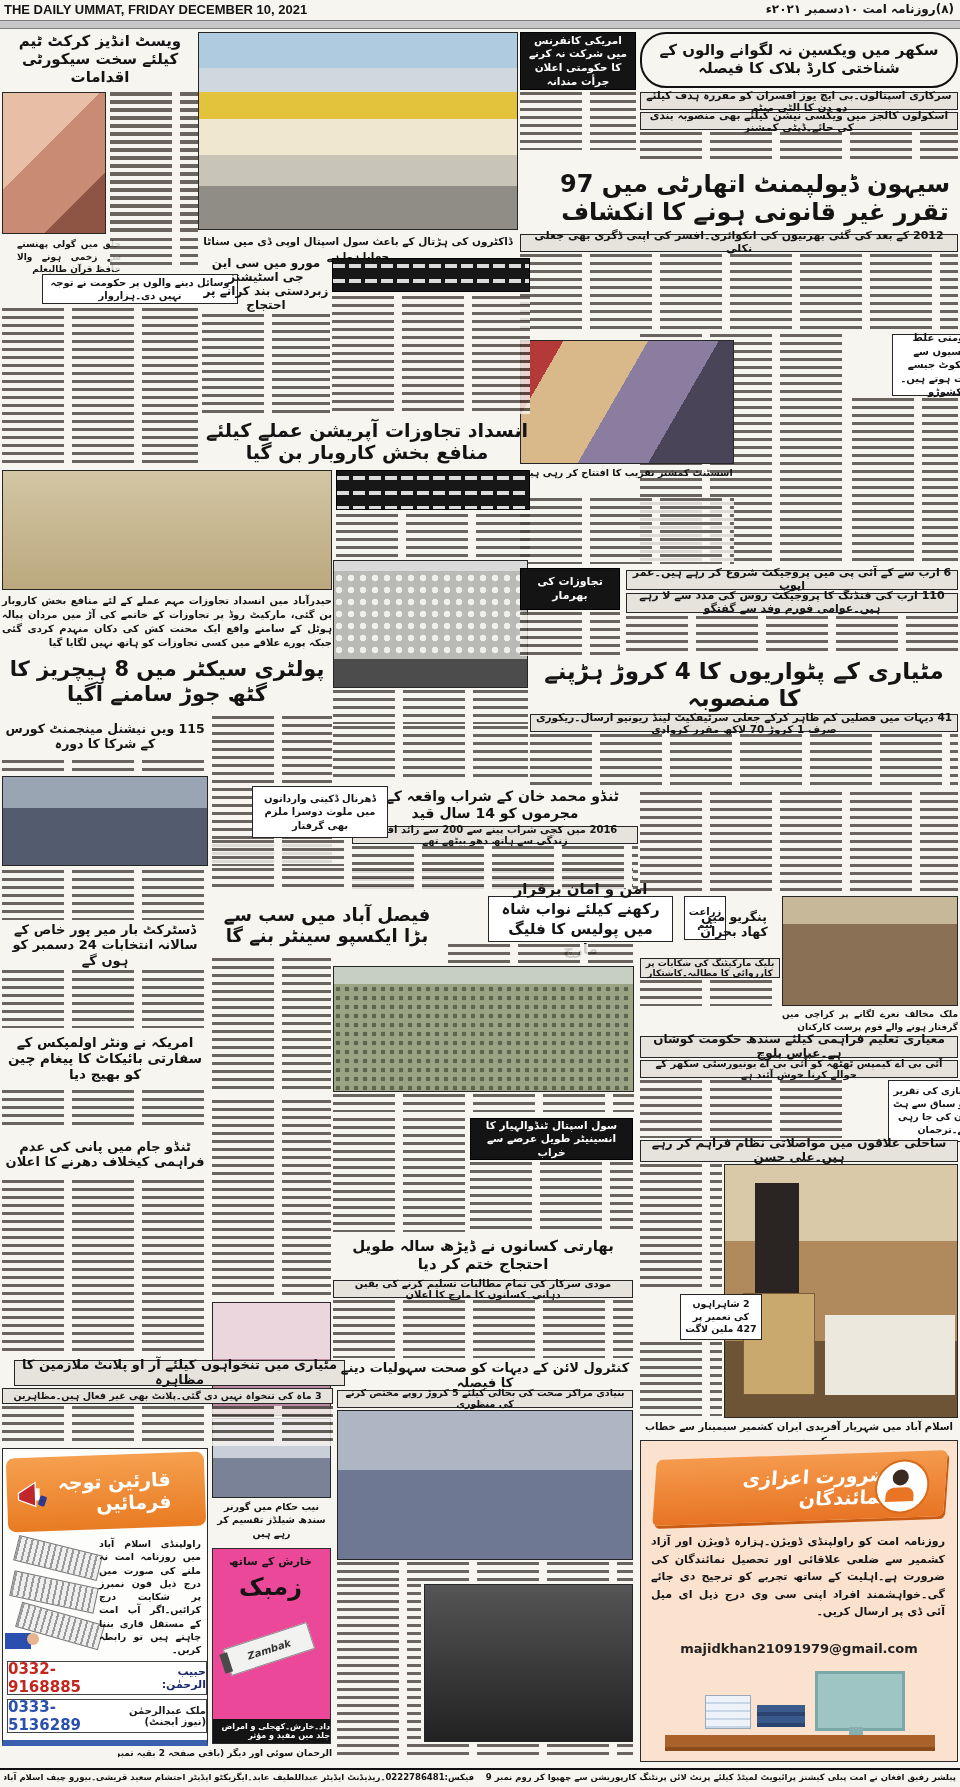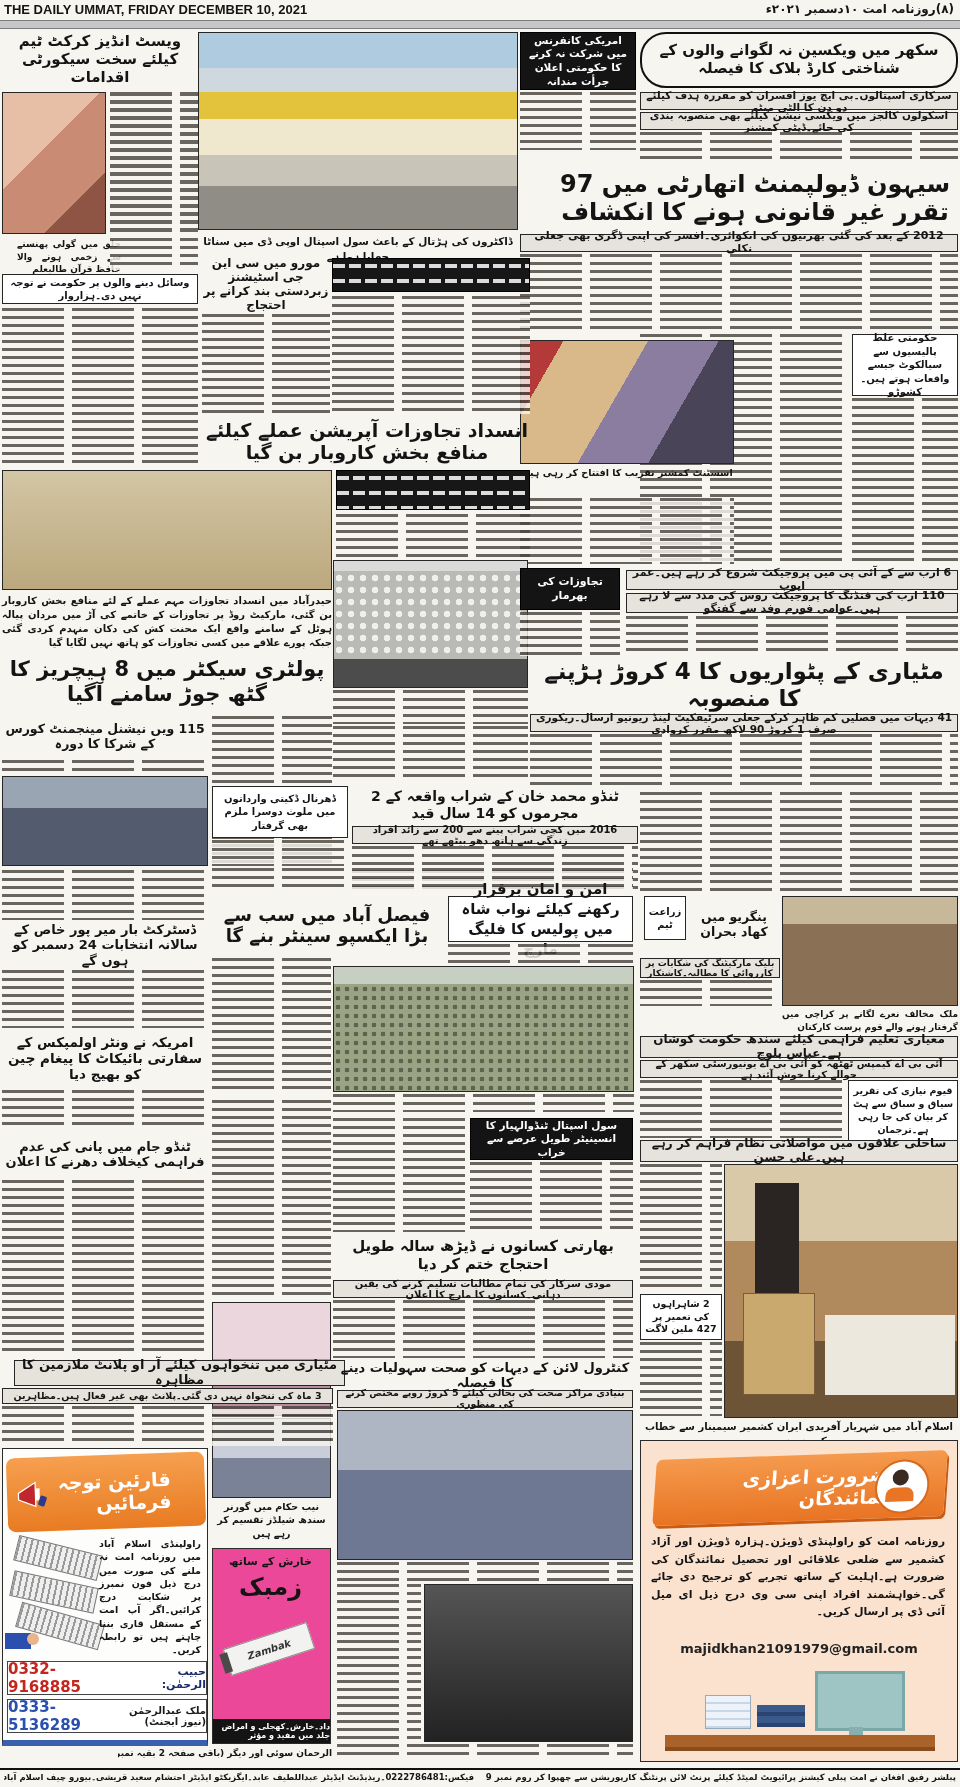--- a/index.html
+++ b/index.html
@@ -10,21 +10,21 @@
   .skel{background-color:#f7f5f0;background-image:
     repeating-linear-gradient(90deg, rgba(247,245,240,0) 0 62px, #f7f5f0 62px 70px),
     repeating-linear-gradient(180deg, #4a453e 0 3.5px, rgba(0,0,0,0) 3.5px 8px);
     opacity:.82;}
   .skel-dark{background-color:#171717;border:1px solid #000;background-image:
     repeating-linear-gradient(90deg, rgba(0,0,0,0) 0 12px, #171717 12px 16px),
     repeating-linear-gradient(180deg, rgba(0,0,0,0) 0 5px, #dcdcdc 5px 9px, rgba(0,0,0,0) 9px 15px);}
   .h{font-weight:bold;text-align:center;line-height:1.18;display:flex;align-items:center;justify-content:center;}
   .bar{background:#e6e3dc;border:1px solid #262626;font-weight:bold;display:flex;align-items:center;justify-content:center;text-align:center;padding:0 4px;line-height:1.15;}
   .bar-dark{background:#141414;color:#fdfdfd;border:1px solid #000;font-weight:bold;display:flex;align-items:center;justify-content:center;text-align:center;padding:2px 4px;line-height:1.3;}
-  .boxhead{border:1px solid #262626;background:#fff;font-weight:bold;text-align:center;display:flex;align-items:center;justify-content:center;padding:2px 3px;line-height:1.35;}
+  .boxhead{border:1px solid #262626;background:#fff;font-weight:bold;text-align:center;display:flex;align-items:center;justify-content:center;padding:2px 3px;line-height:1.35;margin-left:40px;}
   .cap{font-weight:bold;text-align:justify;line-height:1.4;}
   .photo{border:1px solid #262626;}
   .outline-round{border:2px solid #111;border-radius:26px;padding:2px 12px;}
   .mast-left{font-family:"Liberation Sans",sans-serif;font-weight:bold;font-size:13px;direction:ltr;}
   .mast-right{font-size:12px;font-weight:bold;}
   .ltr{direction:ltr;}
 </style>
 </head>
 <body>
 
@@ -80,21 +80,21 @@
 
   <div class="abs bar" style="left:626px;top:570px;width:332px;height:20px;font-size:11px;">6 ارب سے کے آئی پی میں پروجیکٹ شروع کر رہے ہیں۔عمر ایوب</div>
   <div class="abs bar" style="left:626px;top:593px;width:332px;height:20px;font-size:11px;">110 ارب کی فنڈنگ کا پروجیکٹ روس کی مدد سے لا رہے ہیں۔عوامی فورم وفد سے گفتگو</div>
   <div class="abs skel" style="left:626px;top:616px;width:332px;height:38px;"></div>
   <div class="abs bar-dark" style="left:520px;top:568px;width:100px;height:42px;font-size:11px;">تجاوزات کی بھرمار</div>
   <div class="abs skel" style="left:520px;top:612px;width:100px;height:44px;"></div>
 
   <div class="abs h" style="left:2px;top:652px;width:330px;height:60px;font-size:21px;">پولٹری سیکٹر میں 8 ہیچریز کا گٹھ جوڑ سامنے آگیا</div>
 
   <div class="abs h" style="left:530px;top:658px;width:428px;height:54px;font-size:23px;">مٹیاری کے پٹواریوں کا 4 کروڑ ہڑپنے کا منصوبہ</div>
-  <div class="abs bar" style="left:530px;top:714px;width:428px;height:18px;font-size:10.5px;">41 دیہات میں فصلیں کم ظاہر کرکے جعلی سرٹیفکیٹ لینڈ ریونیو ارسال۔ریکوری صرف 1 کروڑ 90 لاکھ مقرر کروادی</div>
+  <div class="abs bar" style="left:530px;top:714px;width:428px;height:18px;font-size:10.5px;">41 دیہات میں فصلیں کم ظاہر کرکے جعلی سرٹیفکیٹ لینڈ ریونیو ارسال۔ریکوری صرف 1 کروڑ 70 لاکھ مقرر کروادی</div>
   <div class="abs skel" style="left:530px;top:734px;width:428px;height:56px;"></div>
 
   <div class="abs skel" style="left:212px;top:716px;width:120px;height:150px;"></div>
   <div class="abs h" style="left:2px;top:716px;width:206px;height:42px;font-size:12.5px;">115 ویں نیشنل مینجمنٹ کورس کے شرکا کا دورہ</div>
   <div class="abs skel" style="left:2px;top:760px;width:206px;height:14px;"></div>
   <div class="abs photo" style="left:2px;top:776px;width:206px;height:90px;background:linear-gradient(#9aa5b4 0 35%,#525c6e 35%);"></div>
 
   <div class="abs h" style="left:352px;top:786px;width:286px;height:38px;font-size:14px;">ٹنڈو محمد خان کے شراب واقعہ کے 2 مجرموں کو 14 سال قید</div>
   <div class="abs bar" style="left:352px;top:826px;width:286px;height:18px;font-size:10px;">2016 میں کچی شراب پینے سے 200 سے زائد افراد زندگی سے ہاتھ دھو بیٹھے تھے</div>
   <div class="abs skel" style="left:352px;top:846px;width:286px;height:46px;"></div>

